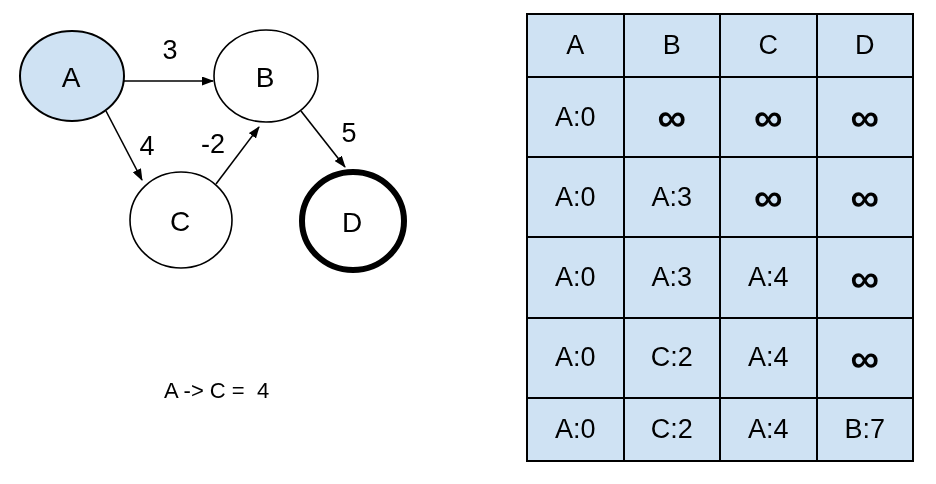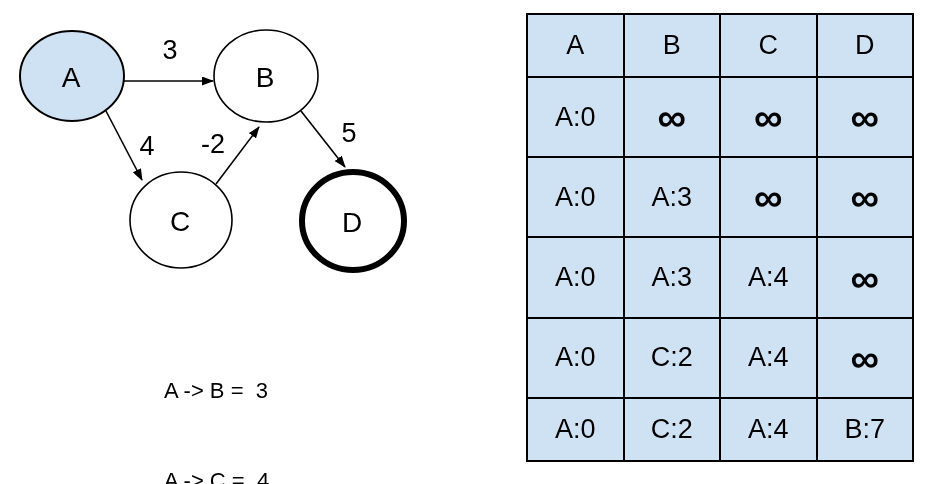--- a/index.html
+++ b/index.html
@@ -118,21 +118,20 @@
       <text class="node-label" x="180" y="231" text-anchor="middle">C</text>
     </g>
 
     <g>
       <ellipse cx="353" cy="221" rx="51" ry="49" fill="#ffffff" stroke="#000000" stroke-width="6"></ellipse>
       <text class="node-label" x="352" y="232" text-anchor="middle">D</text>
     </g>
   </svg>
 
   <div class="edge-list">
-    <div>A -&gt; B =  3</div>
     <div>A -&gt; C =  4</div>
     
     
   </div>
 
   <table class="dist-table">
     <tbody>
       <tr>
         <th>A</th>
         <th>B</th>

